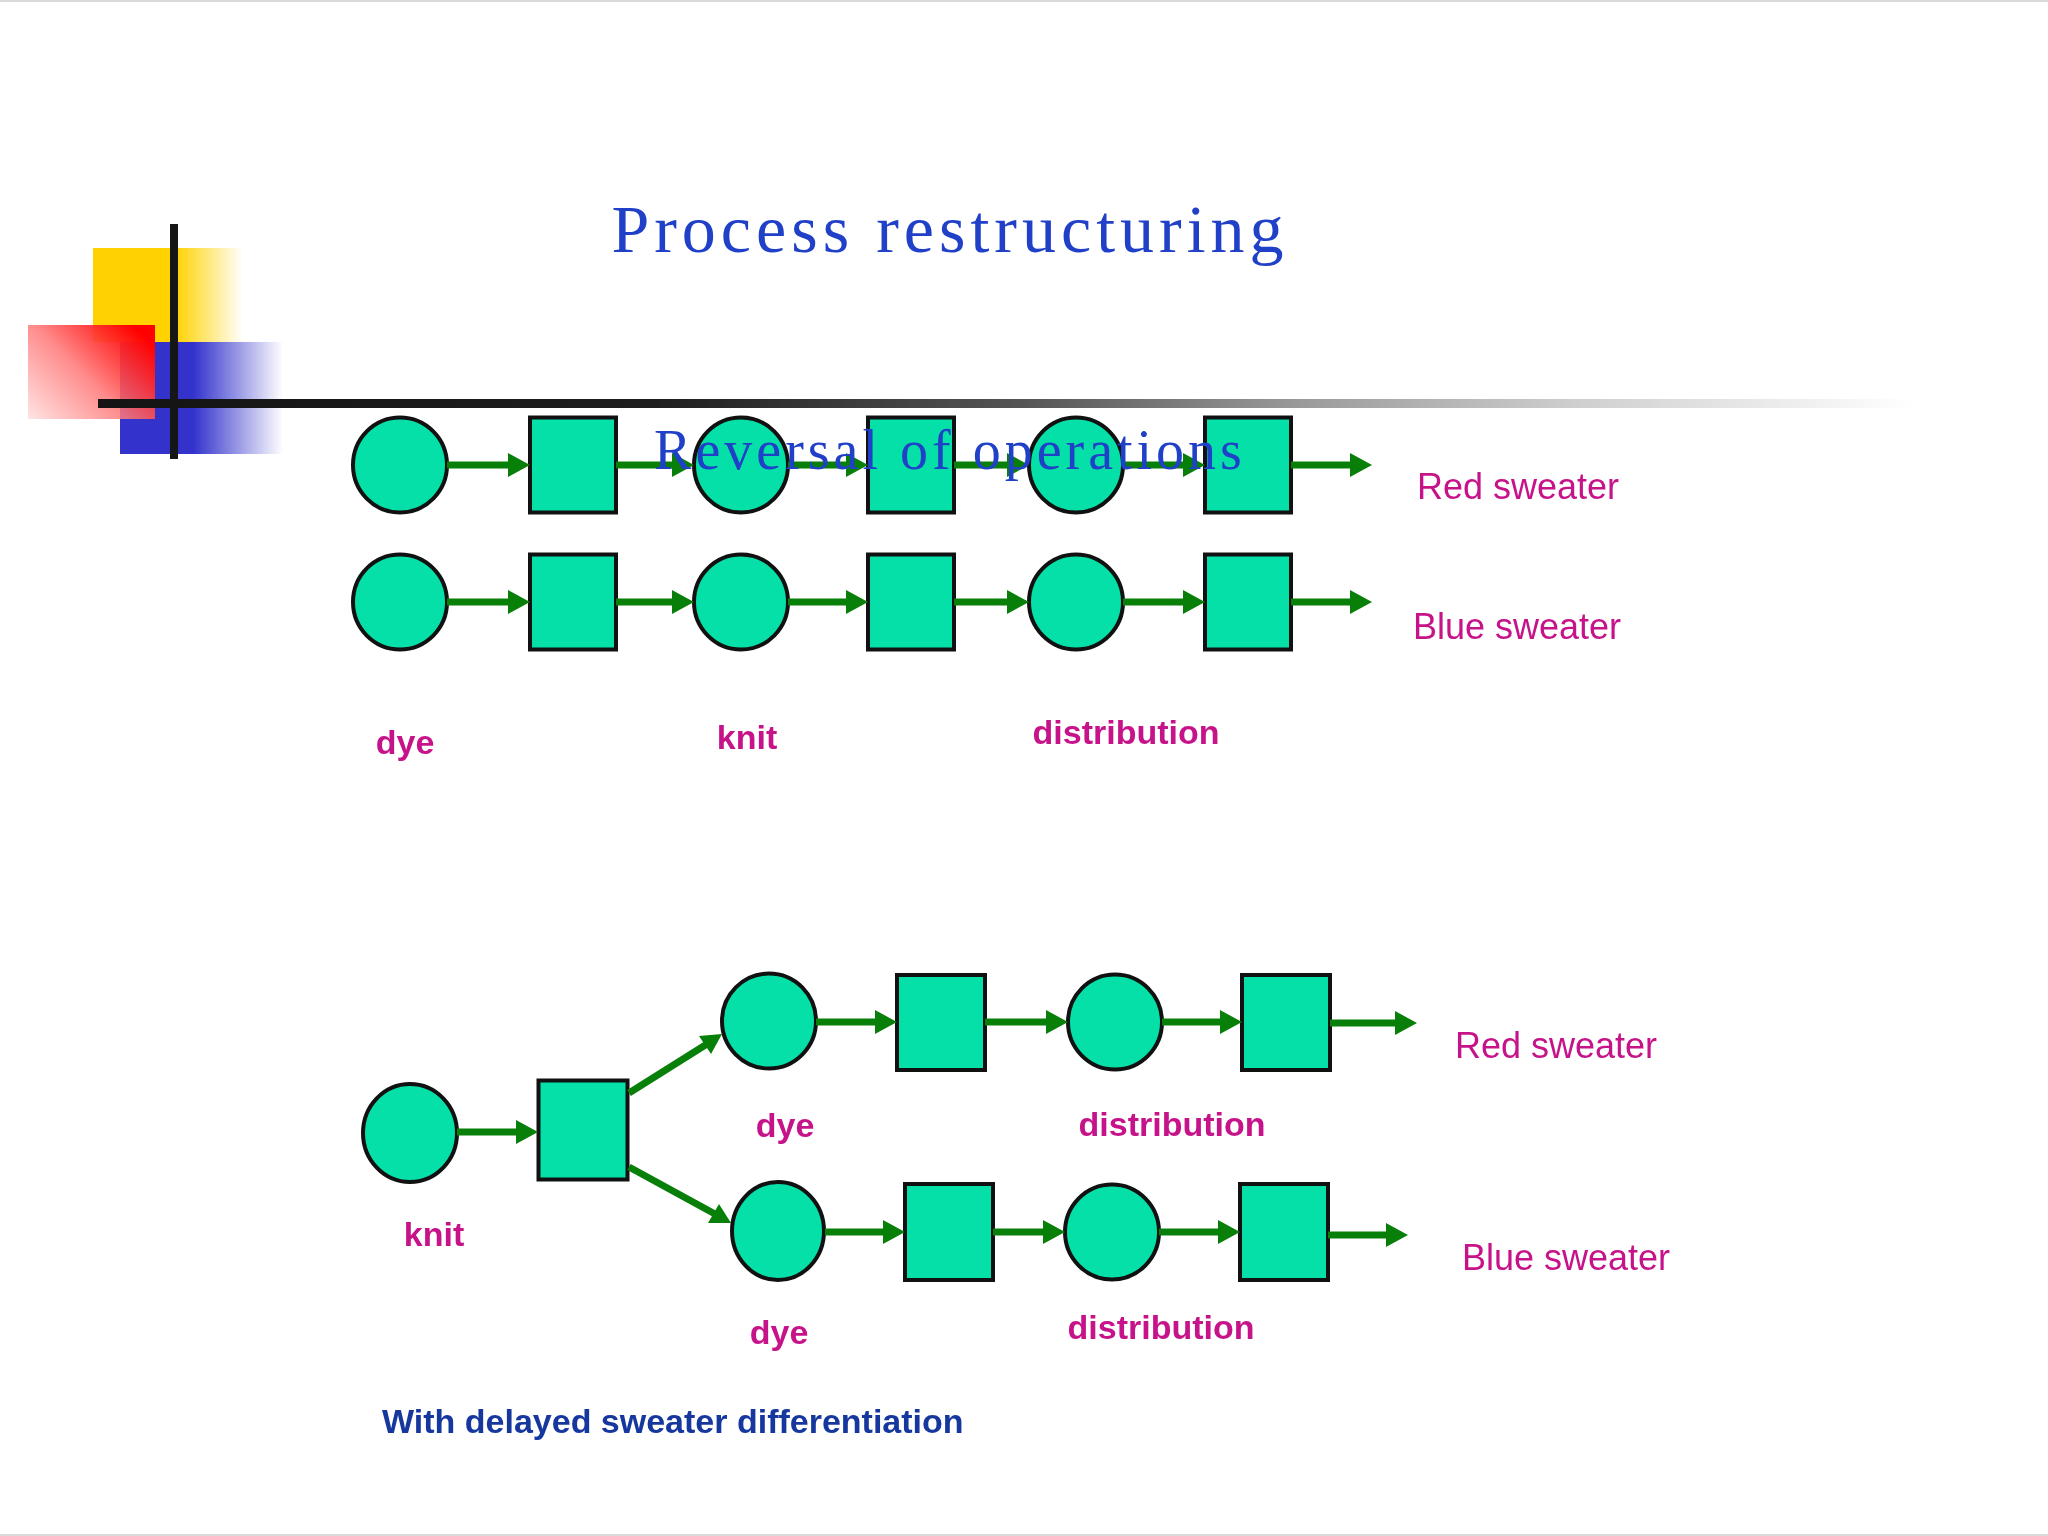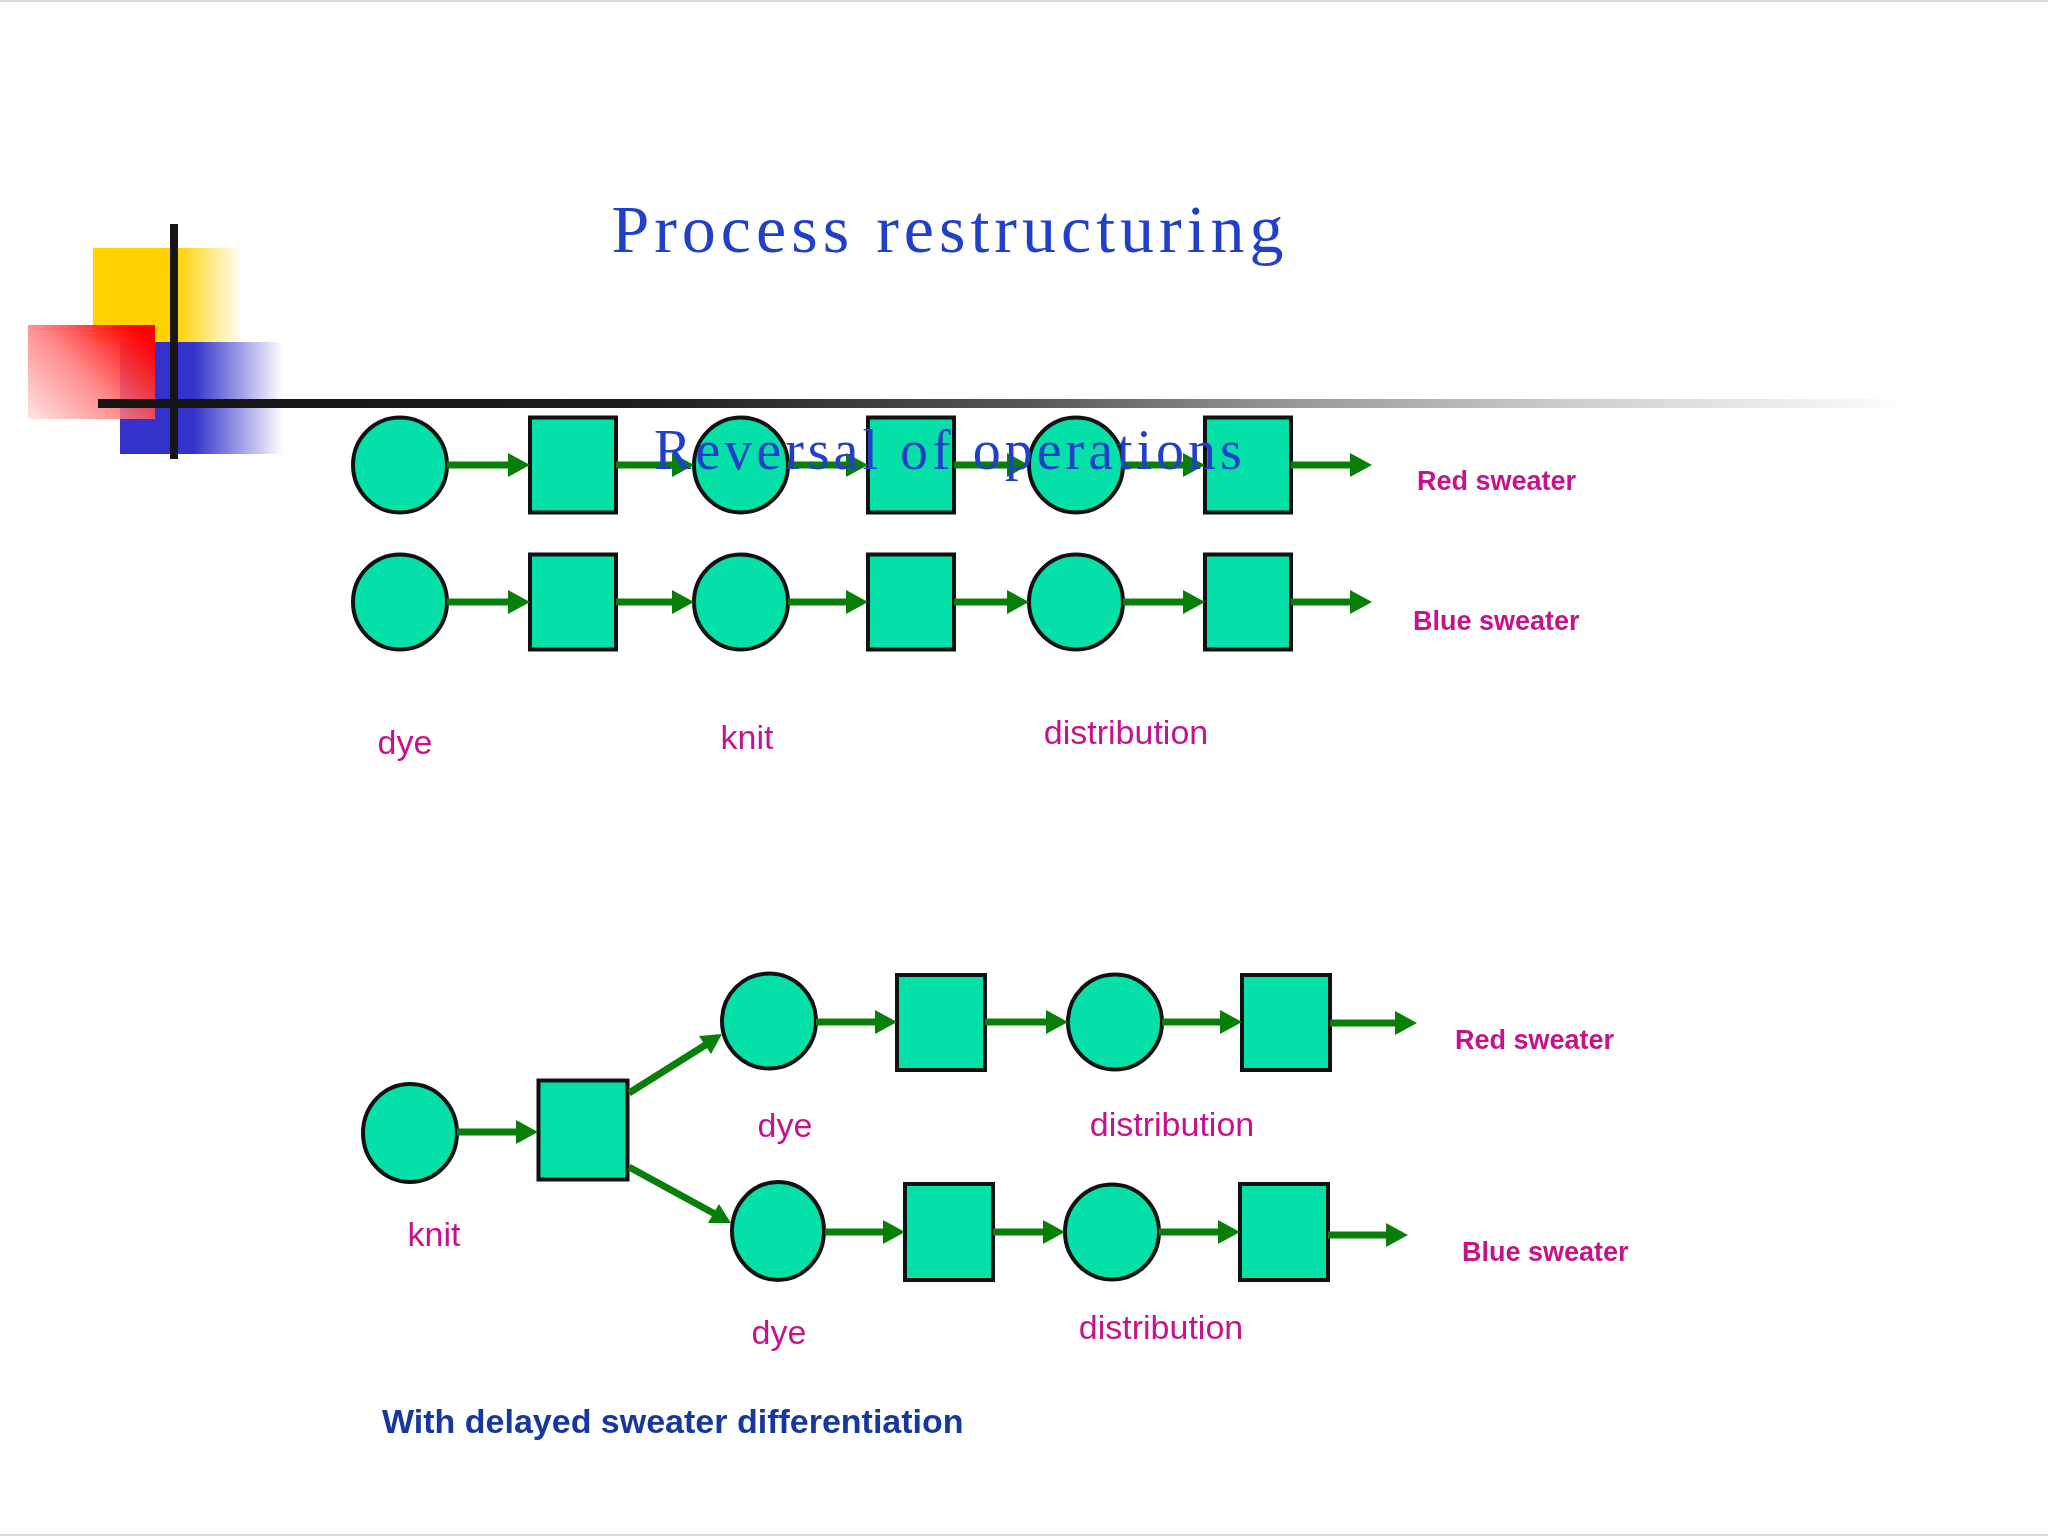--- a/index.html
+++ b/index.html
@@ -46,26 +46,26 @@
   .subtitle{top:416px;font-size:56px;letter-spacing:4px;}
   
   .diagram-svg{position:absolute;left:0;top:0;z-index:1;}
   .nodeC{fill:var(--shape-fill,#05e0a8);stroke:var(--shape-stroke,#111111);stroke-width:4;}
   .nodeS{fill:var(--shape-fill,#05e0a8);stroke:var(--shape-stroke,#111111);stroke-width:4;}
   .ar{stroke:var(--arrow-green,#087f08);stroke-width:7;fill:none;}
   .ah{fill:var(--arrow-green,#087f08);stroke:none;}
   
   .plabel{
     position:absolute;z-index:2;white-space:nowrap;line-height:1.1;
-    font-weight:normal;font-size:34px;color:var(--label-magenta,#c6138a);
+    font-weight:bold;font-size:34px;color:var(--label-magenta,#c6138a);
     transform:translateX(-50%);
   }
   .outlabel{
     position:absolute;z-index:2;white-space:nowrap;line-height:1.1;
-    font-weight:bold;font-size:27px;color:var(--label-magenta,#c6138a);
+    font-weight:normal;font-size:36px;color:var(--label-magenta,#c6138a);
   }
   .footnote{
     position:absolute;left:382px;top:1400px;z-index:2;white-space:nowrap;
     font-weight:bold;font-size:34px;color:var(--footnote-blue,#16379e);
   }
 </style>
 </head>
 <body>
 
 <div class="slide">

